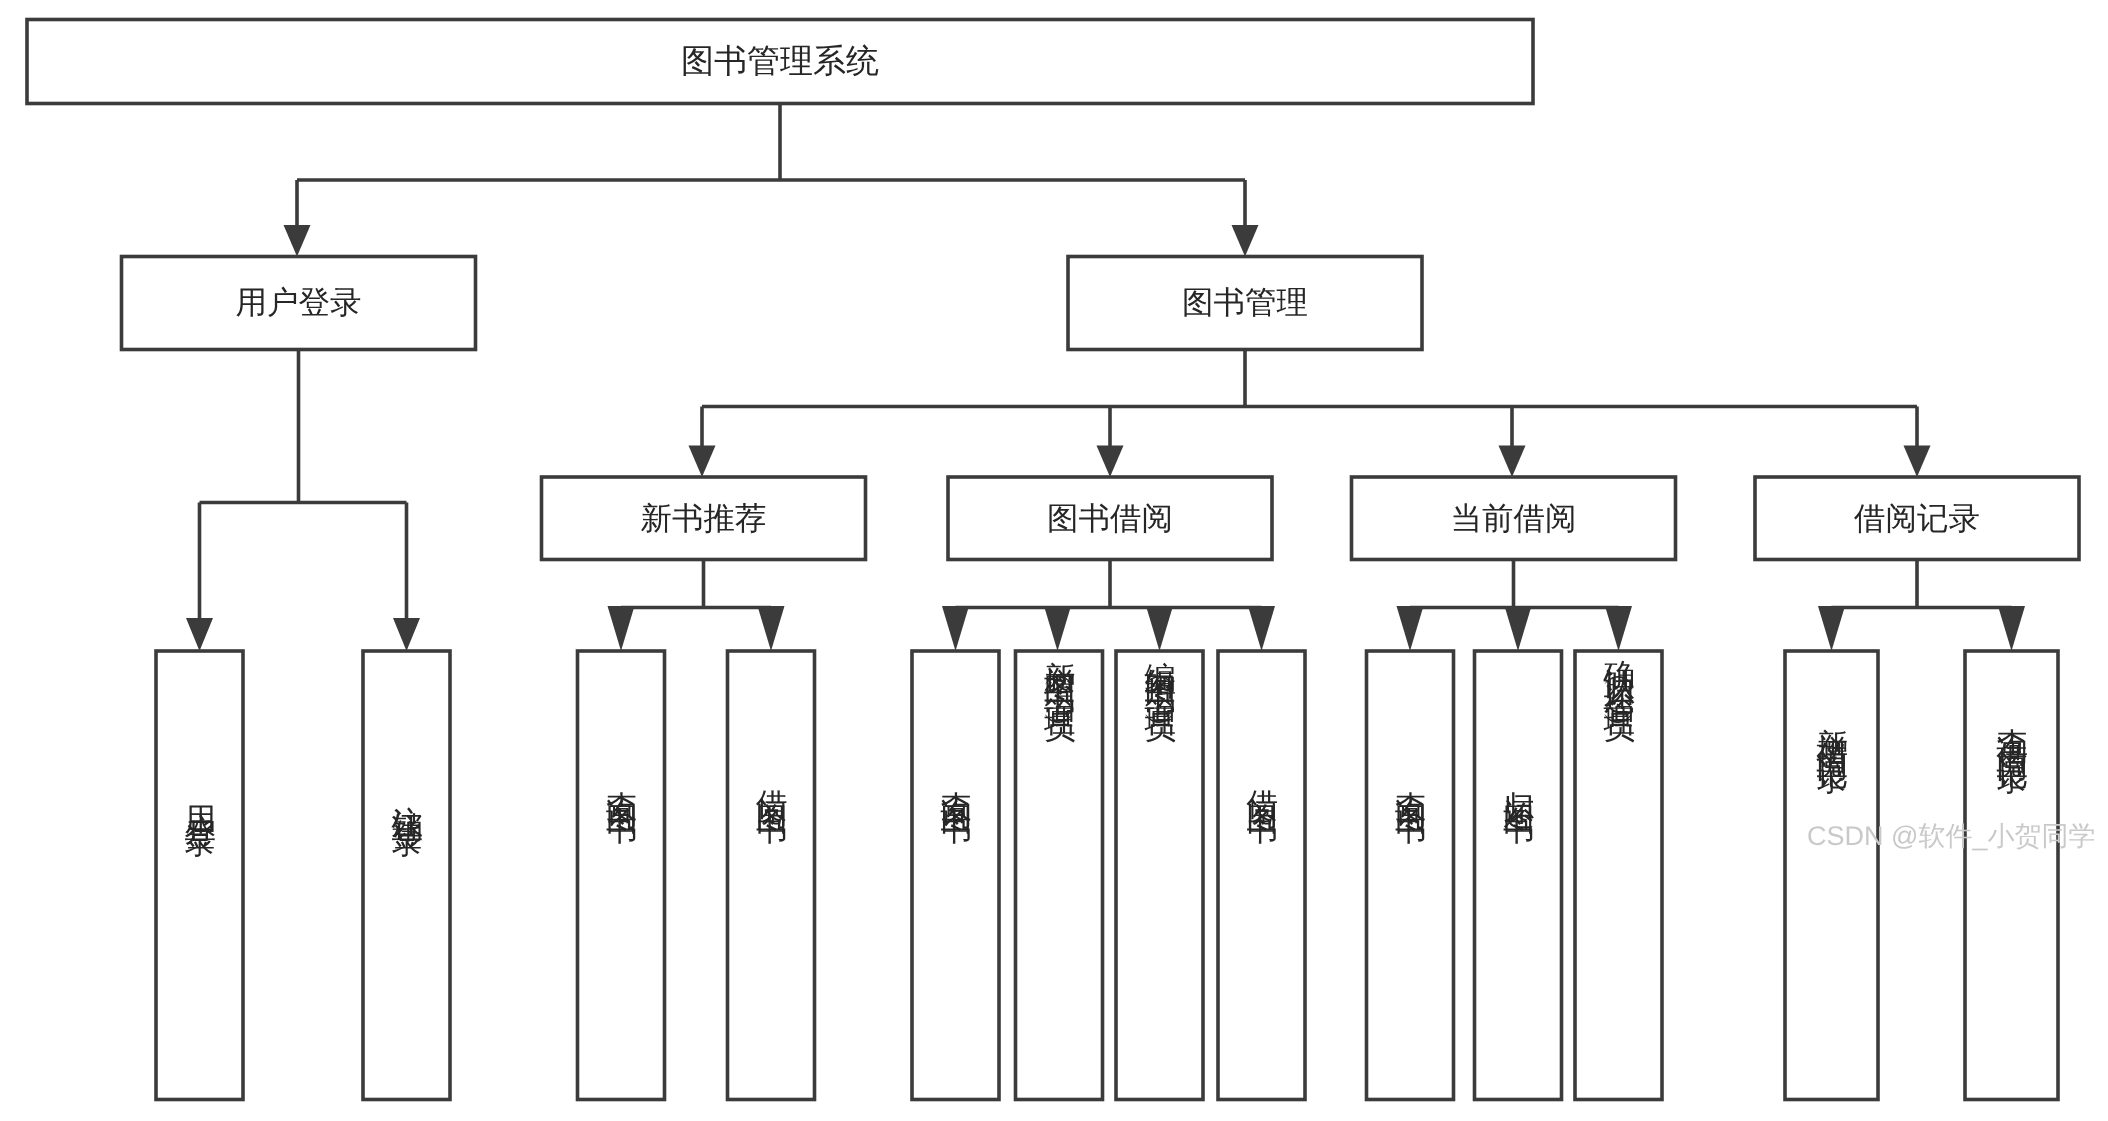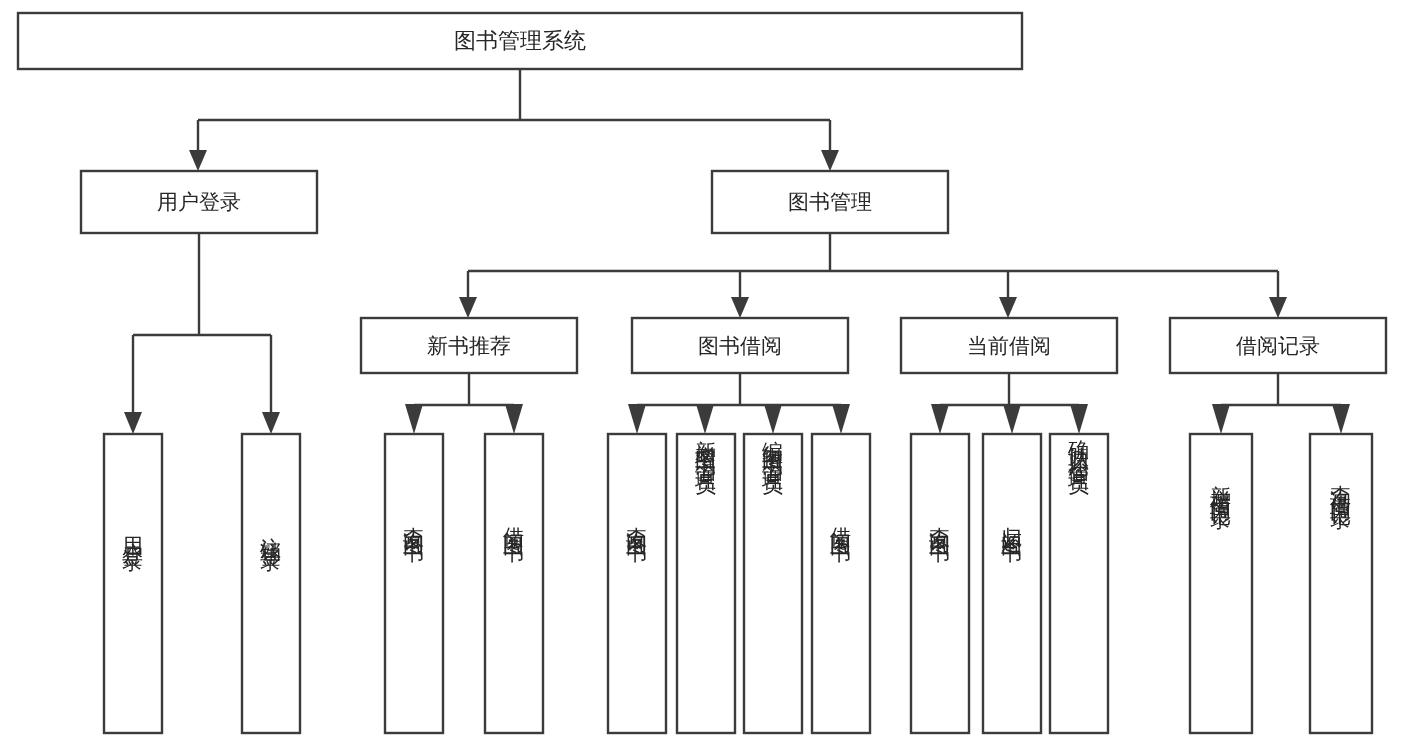--- a/index.html
+++ b/index.html
@@ -195,13 +195,14 @@
       <rect class="node-rect" x="1190" y="434" width="62" height="299"></rect>
       <text class="vlabel" x="1221" y="483">新增借阅记录</text>
     </g>
     <g>
       <rect class="node-rect" x="1310" y="434" width="62" height="299"></rect>
       <text class="vlabel" x="1341" y="483">查询借阅记录</text>
     </g>
 
   </svg>
 
+  <div class="watermark">CSDN @软件_小贺同学</div>
 </div>
 
 </body></html>

